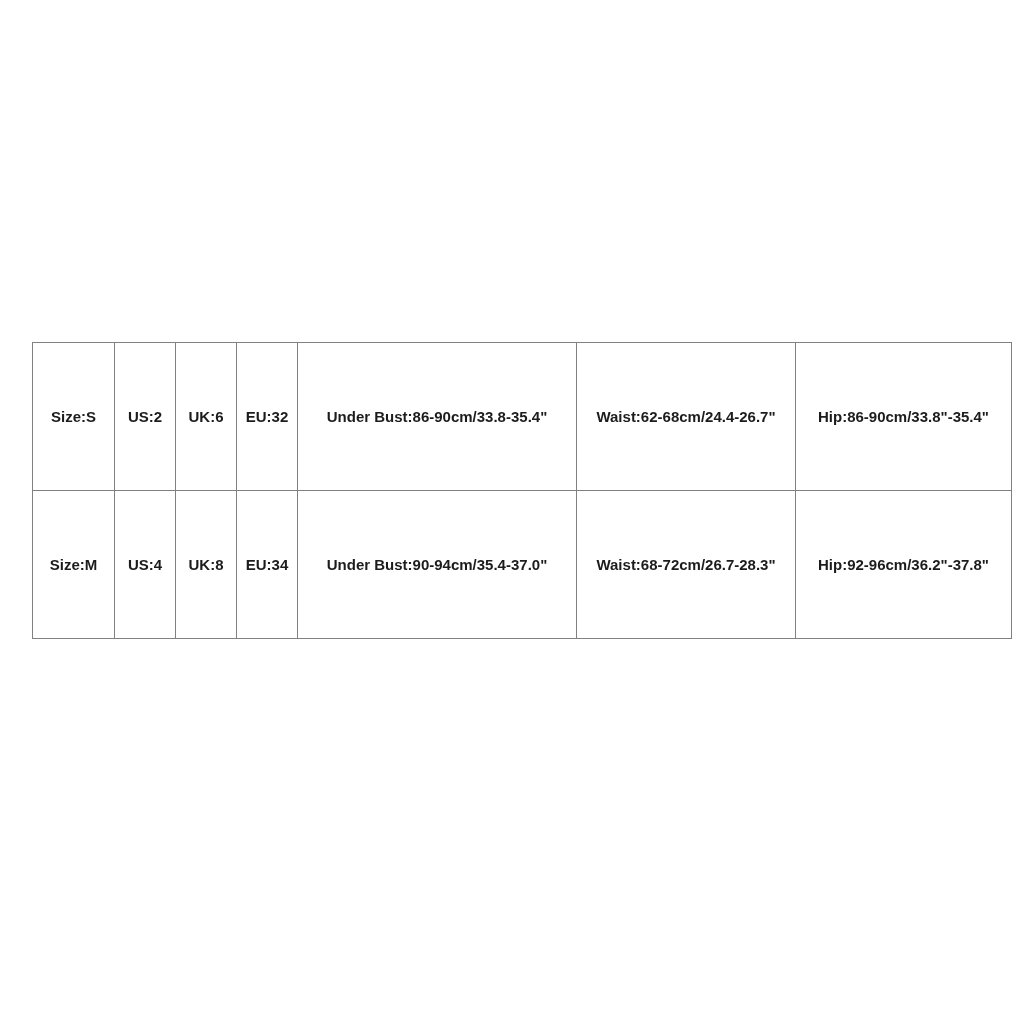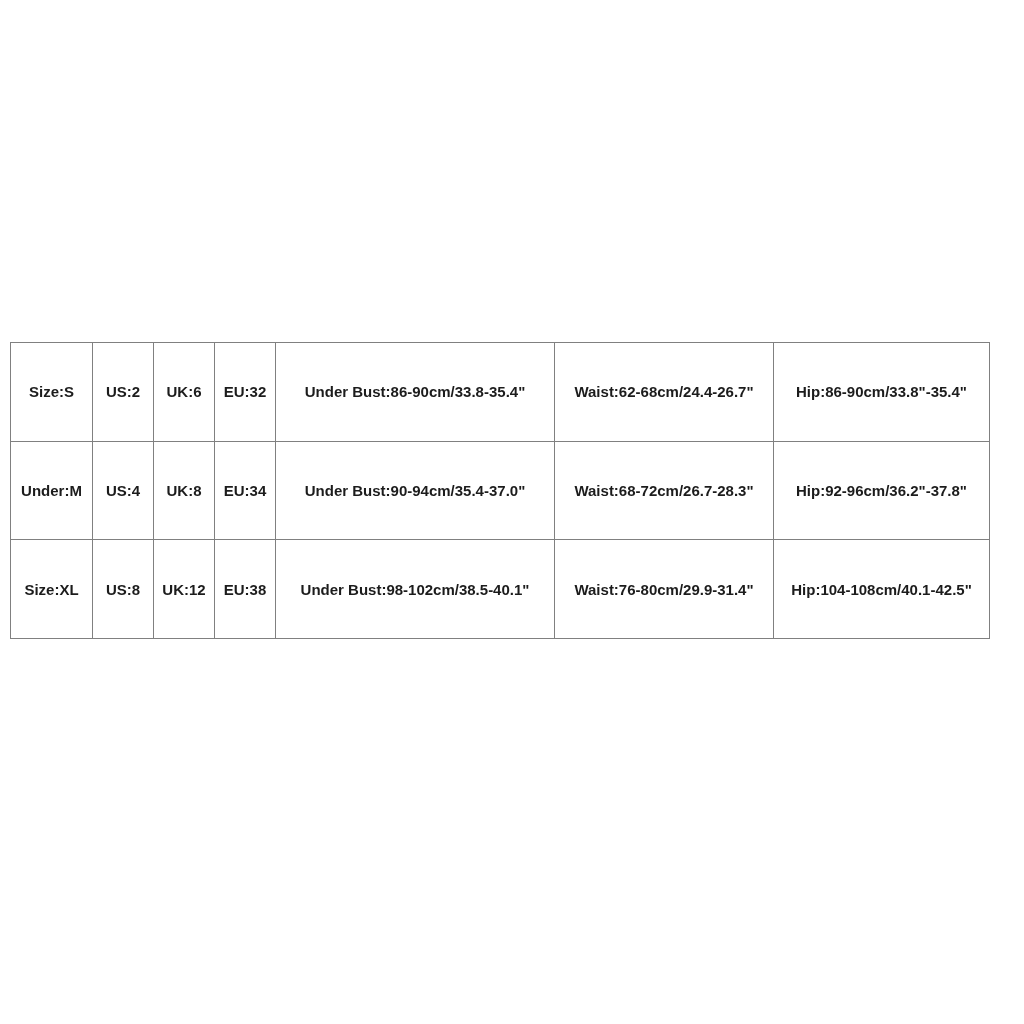--- a/index.html
+++ b/index.html
@@ -10,21 +10,21 @@
   .canvas {
     position: relative;
     width: 1024px;
     height: 1024px;
     background: #ffffff;
     overflow: hidden;
     font-family: "Liberation Sans", sans-serif;
   }
   .size-chart-wrap {
     position: absolute;
-    left: 10px;
+    left: 32px;
     top: 342px;
     width: 979px;
     height: 297px;
   }
   table.size-chart {
     width: 100%;
     height: 100%;
     border-collapse: collapse;
     table-layout: fixed;
     background: #ffffff;
@@ -68,33 +68,24 @@
         <tr>
           <td>Size:S</td>
           <td>US:2</td>
           <td>UK:6</td>
           <td>EU:32</td>
           <td>Under Bust:86-90cm/33.8-35.4"</td>
           <td>Waist:62-68cm/24.4-26.7"</td>
           <td>Hip:86-90cm/33.8"-35.4"</td>
         </tr>
         <tr>
-          <td>Under:M</td>
+          <td>Size:M</td>
           <td>US:4</td>
           <td>UK:8</td>
           <td>EU:34</td>
           <td>Under Bust:90-94cm/35.4-37.0"</td>
           <td>Waist:68-72cm/26.7-28.3"</td>
           <td>Hip:92-96cm/36.2"-37.8"</td>
         </tr>
-        <tr>
-          <td>Size:XL</td>
-          <td>US:8</td>
-          <td>UK:12</td>
-          <td>EU:38</td>
-          <td>Under Bust:98-102cm/38.5-40.1"</td>
-          <td>Waist:76-80cm/29.9-31.4"</td>
-          <td>Hip:104-108cm/40.1-42.5"</td>
-        </tr>
       </tbody>
     </table>
   </div>
 </div>
 
 </body></html>

